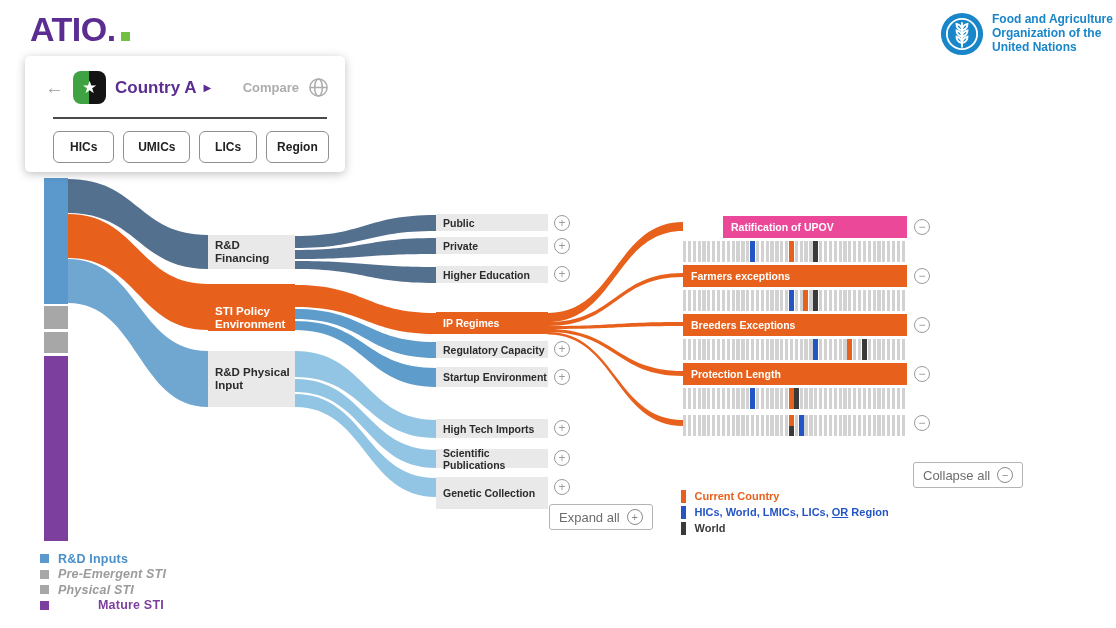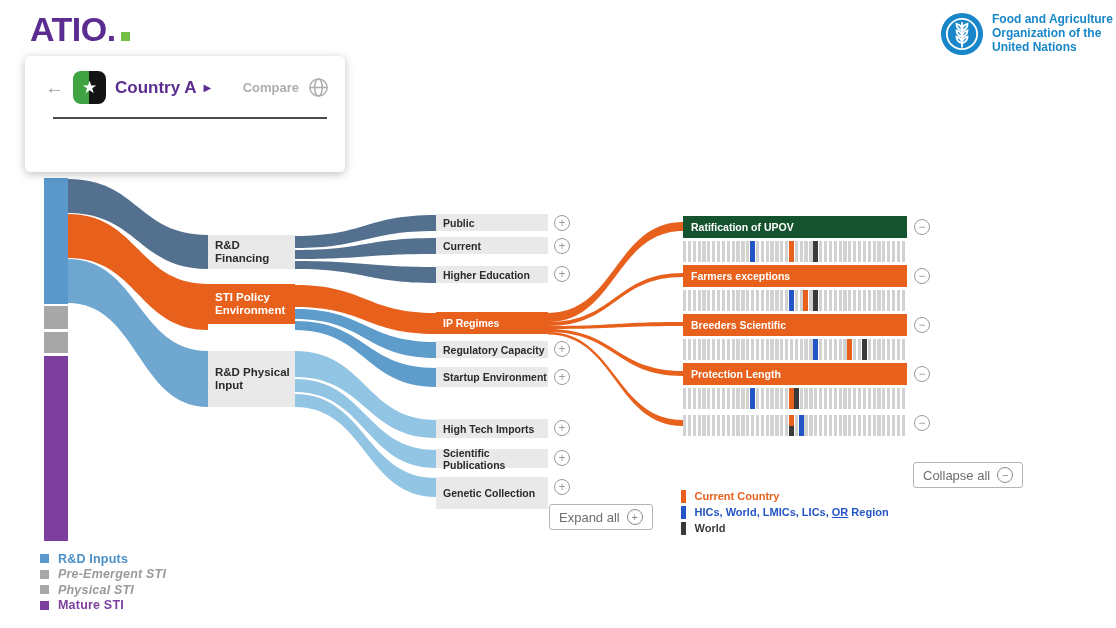--- a/index.html
+++ b/index.html
@@ -108,20 +108,26 @@
     <span class="compare">Compare</span>
     <svg width="21" height="21" viewBox="0 0 22 22">
       <g fill="none" stroke="#ADADAD" stroke-width="1.6">
         <circle cx="11" cy="11" r="9"></circle>
         <ellipse cx="11" cy="11" rx="4" ry="9"></ellipse>
         <path d="M2 11 H20"></path>
       </g>
     </svg>
   </div>
   <div class="card-divider"></div>
+  <div class="card-row2">
+    <button class="filter-btn w1">HICs</button>
+    <button class="filter-btn w2">UMICs</button>
+    <button class="filter-btn w3">LICs</button>
+    <button class="filter-btn w4">Region</button>
+  </div>
 </div>
 
 <svg id="flows" width="1116" height="628">
     <path d="M68,179 C138,179 138,235 208,235 L208,269 C138,269 138,213 68,213 Z" fill="#54708F"></path>
     <path d="M68,214 C138,214 138,284 208,284 L208,330 C138,330 138,258 68,258 Z" fill="#E8611C"></path>
     <path d="M68,259 C138,259 138,351 208,351 L208,407 C138,407 138,303 68,303 Z" fill="#6FA7D1"></path>
     <path d="M295,236 C365.5,236 365.5,215 436,215 L436,231 C365.5,231 365.5,248 295,248 Z" fill="#54708F"></path>
     <path d="M295,250 C365.5,250 365.5,238 436,238 L436,254 C365.5,254 365.5,259 295,259 Z" fill="#54708F"></path>
     <path d="M295,261 C365.5,261 365.5,267 436,267 L436,283 C365.5,283 365.5,269 295,269 Z" fill="#54708F"></path>
     <path d="M295,285 C365.5,285 365.5,313 436,313 L436,334 C365.5,334 365.5,307 295,307 Z" fill="#E8611C"></path>
@@ -140,32 +146,32 @@
 <div id="source-bar">
     <div class="bar-seg" style="top: 178px; height: 126px; background-color: rgb(91, 153, 204);"></div>
     <div class="bar-seg" style="top: 306px; height: 23px; background-color: rgb(167, 167, 167);"></div>
     <div class="bar-seg" style="top: 332px; height: 21px; background-color: rgb(167, 167, 167);"></div>
     <div class="bar-seg" style="top: 356px; height: 185px; background-color: rgb(124, 63, 158);"></div>
   </div>
 
 <div class="node node1" style="top: 235px; height: 34px; background-color: rgb(233, 233, 233);">
   <span>R&amp;D Financing</span>
   </div>
-<div class="node node1 sel" style="top: 284px; height: 40px; background-color: rgb(232, 97, 28);">
+<div class="node node1 sel" style="top: 284px; height: 47px; background-color: rgb(232, 97, 28); align-items: flex-end;">
   <span>STI Policy Environment</span>
   </div>
 <div class="node node1" style="top: 351px; height: 56px; background-color: rgb(233, 233, 233);">
   <span>R&amp;D Physical Input</span>
   </div>
 
 <div class="node node2" style="top: 214px; height: 17px; background-color: rgb(233, 233, 233);">
   <span>Public</span>
   </div>
 <div class="node node2" style="top: 237px; height: 17px; background-color: rgb(233, 233, 233);">
-  <span>Current</span>
+  <span>Private</span>
   </div>
 <div class="node node2" style="top: 266px; height: 17px; background-color: rgb(233, 233, 233);">
   <span>Higher Education</span>
   </div>
 <div class="node node2 sel" style="top: 312px; height: 22px; background-color: rgb(232, 97, 28);">
   <span>IP Regimes</span>
   </div>
 <div class="node node2" style="top: 341px; height: 17px; background-color: rgb(233, 233, 233);">
   <span>Regulatory Capacity</span>
   </div>
@@ -186,21 +192,21 @@
 <span class="round-icon" style="left:554px;top:238px">+</span>
 <span class="round-icon" style="left:554px;top:266px">+</span>
 <span class="round-icon" style="left:554px;top:341px">+</span>
 <span class="round-icon" style="left:554px;top:369px">+</span>
 <span class="round-icon" style="left:554px;top:420px">+</span>
 <span class="round-icon" style="left:554px;top:450px">+</span>
 <span class="round-icon" style="left:554px;top:479px">+</span>
 
 <div id="indicators">
     <div class="panel" style="top: 216px;">
-      <div class="panel-header" style="background-color: #14532d;">Ratification of UPOV</div>
+      <div class="panel-header" style="background-color: #ec4899; margin-left: 40px;">Ratification of UPOV</div>
       <div class="panel-strip">
         <div class="slot">
           <div class="gbar" style="background-color: rgb(210, 210, 210);"></div>
         </div>
         <div class="slot">
           <div class="gbar" style="background-color: rgb(210, 210, 210);"></div>
         </div>
         <div class="slot">
           <div class="gbar" style="background-color: rgb(210, 210, 210);"></div>
         </div>
@@ -474,21 +480,21 @@
         <div class="slot">
           <div class="gbar" style="background-color: rgb(210, 210, 210);"></div>
         </div>
         <div class="slot">
           <div class="gbar" style="background-color: rgb(210, 210, 210);"></div>
         </div>
       </div>
     </div>
     <span class="round-icon" style="left: 914px; top: 268px;">−</span>
     <div class="panel" style="top: 314px;">
-      <div class="panel-header" style="background-color: rgb(232, 97, 28);">Breeders Scientific</div>
+      <div class="panel-header" style="background-color: rgb(232, 97, 28);">Breeders Exceptions</div>
       <div class="panel-strip">
         <div class="slot">
           <div class="gbar" style="background-color: rgb(210, 210, 210);"></div>
         </div>
         <div class="slot">
           <div class="gbar" style="background-color: rgb(210, 210, 210);"></div>
         </div>
         <div class="slot">
           <div class="gbar" style="background-color: rgb(210, 210, 210);"></div>
         </div>
@@ -945,15 +951,15 @@
     <div class="stg-row">
       <span class="stg-swatch" style="background-color: rgb(167, 167, 167);"></span>
       <span class="stg-label it" style="color: rgb(155, 155, 155);">Pre-Emergent STI</span>
     </div>
     <div class="stg-row">
       <span class="stg-swatch" style="background-color: rgb(167, 167, 167);"></span>
       <span class="stg-label it" style="color: rgb(155, 155, 155);">Physical STI</span>
     </div>
     <div class="stg-row">
       <span class="stg-swatch" style="background-color: rgb(124, 63, 158);"></span>
-      <span class="stg-label" style="color: rgb(124, 63, 158);">Mature STI</span>
+      <span class="stg-label" style="color: rgb(124, 63, 158); margin-left: 40px;">Mature STI</span>
     </div>
   </div>
 
 </body></html>

